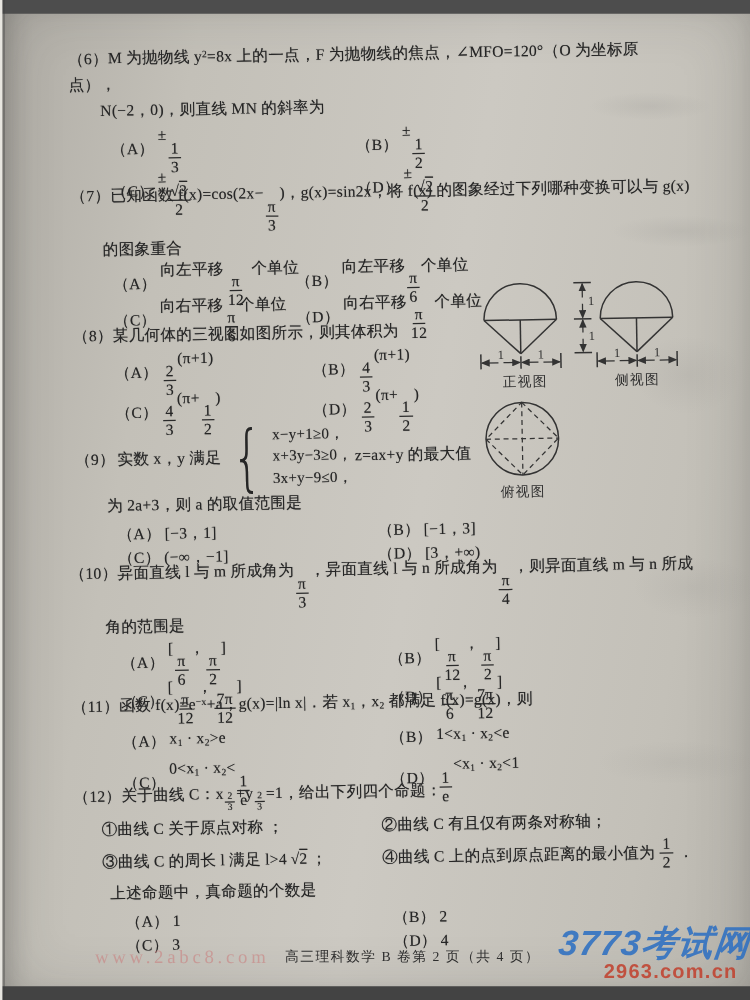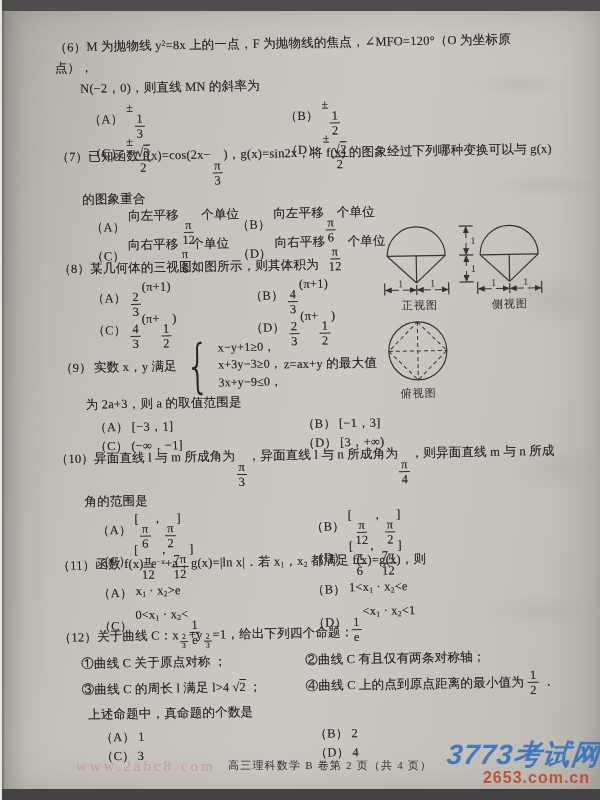--- a/index.html
+++ b/index.html
@@ -395,14 +395,14 @@
             <span>4</span>
           </div>
       </div>
     </div>
 
   </div>
 
   <div class="footer">高三理科数学 B 卷第 2 页（共 4 页）</div>
   <div class="wm-faint">www.2abc8.com</div>
   <div class="wm-site">3773考试网</div>
-  <div class="wm-url">2653.com.cn</div>
+  <div class="wm-url">2963.com.cn</div>
 </div>
 
 </body></html>

